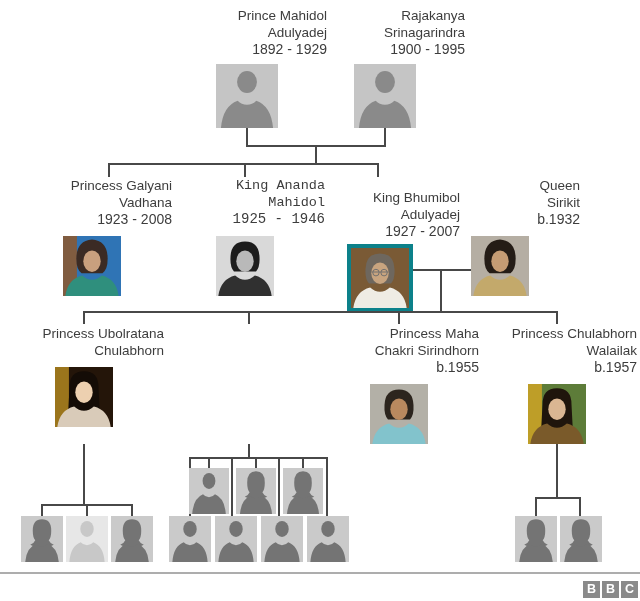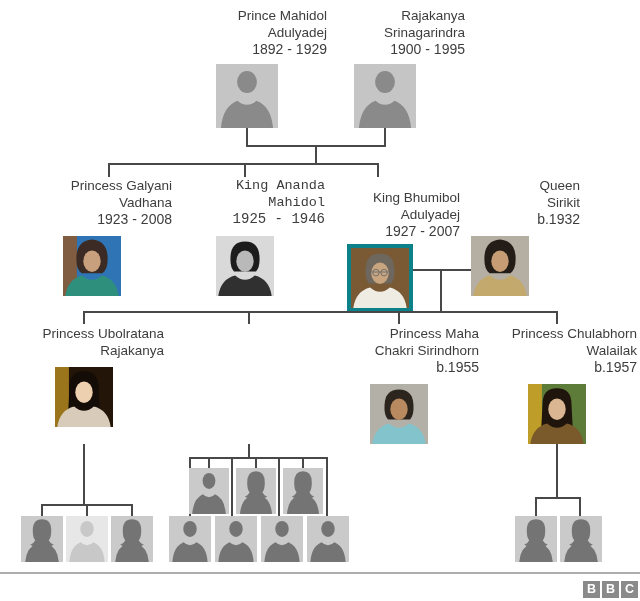--- a/index.html
+++ b/index.html
@@ -114,21 +114,21 @@
           <rect width="100" height="100" fill="#b5aea3"></rect>
           <path d="M50 6 Q23 8 23 38 Q23 56 32 62 L68 62 Q77 56 77 38 Q77 8 50 6 Z" fill="#241c16"></path>
           <ellipse cx="50" cy="42" rx="15" ry="18" fill="#c59c74"></ellipse>
           <path d="M4 100 Q8 72 33 66 Q41 73 50 73 Q59 73 67 66 Q92 72 96 100 Z" fill="#c3a96b"></path>
         </svg>
       </div>
   </div>
 
   <div class="card row3" style="left:4px;top:326px;">
     <div class="pname">Princess Ubolratana
-Rajakanya</div>
+Chulabhorn</div>
     <div class="photo">
         <svg viewBox="0 0 100 100" preserveAspectRatio="none">
           <rect width="100" height="100" fill="#241509"></rect>
           <rect width="24" height="100" fill="#a97f1f" opacity="0.9"></rect>
           <path d="M50 7 Q25 7 25 34 L22 90 Q36 98 50 98 Q64 98 78 90 L75 34 Q75 7 50 7 Z" fill="#140c06"></path>
           <ellipse cx="50" cy="42" rx="15" ry="18" fill="#edd0b0"></ellipse>
           <path d="M4 100 Q8 72 33 66 Q41 73 50 73 Q59 73 67 66 Q92 72 96 100 Z" fill="#d9cbb9"></path>
         </svg>
       </div>
   </div>

